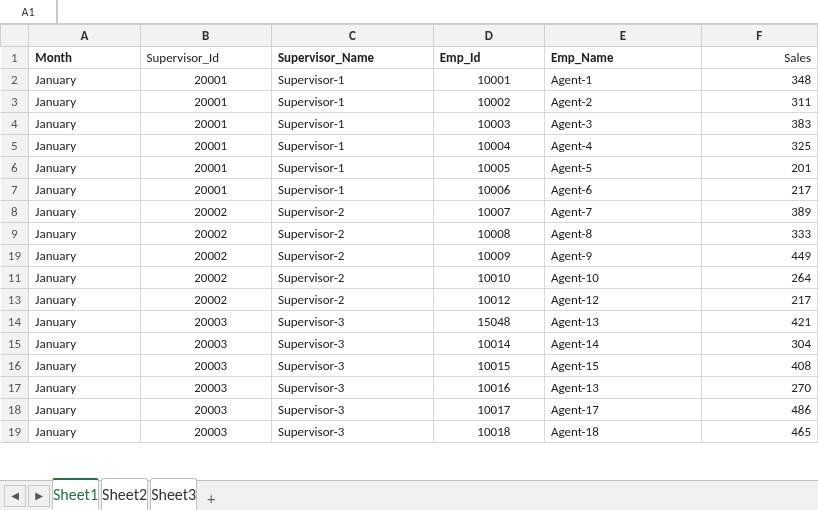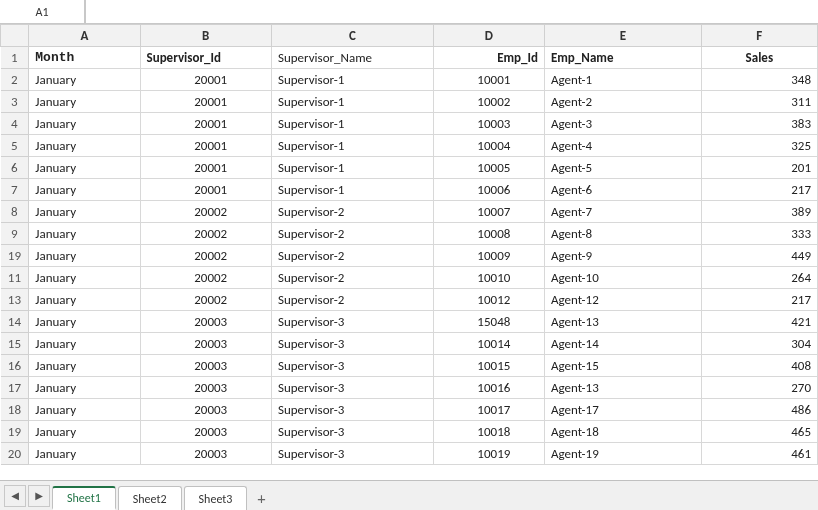--- a/index.html
+++ b/index.html
@@ -118,30 +118,30 @@
       align-items: center;
       justify-content: center;
       cursor: pointer;
       font-size: 10px;
       color: #555;
       margin-right: 2px;
       align-self: center;
     }
 
     .sheet-tab {
-      padding: 4px 14px;
+      padding: 4px 0;
       background: #fff;
       border: 1px solid #c0c0c0;
       border-bottom: none;
       cursor: pointer;
-      font-size: 12px;
+      font-size: 16px;
       color: #333;
       margin-right: 2px;
       border-radius: 3px 3px 0 0;
-      height: 24px;
+      height: 32px;
       display: flex;
       align-items: center;
     }
 
     .sheet-tab.active {
       background: #fff;
       border-bottom: 2px solid #fff;
       font-weight: 500;
       color: #217346;
       border-top: 2px solid #217346;
@@ -163,21 +163,21 @@
     
     .formula-bar {
       height: 24px;
       background: #fff;
       border-bottom: 1px solid #c8c8c8;
       display: flex;
       align-items: center;
     }
 
     .name-box {
-      width: 86px;
+      width: 58px;
       height: 100%;
       border-right: 2px solid #c8c8c8;
       display: flex;
       align-items: center;
       justify-content: center;
       font-size: 12px;
       color: #333;
       padding: 0 6px;
     }
 
@@ -215,26 +215,26 @@
           <th>A</th>
           <th>B</th>
           <th>C</th>
           <th>D</th>
           <th>E</th>
           <th>F</th>
         </tr>
 
         <tr>
           <td class="row-num">1</td>
-          <td class="text-cell" style="font-weight:600;font-family:Liberation Mono, monospace;">Month</td>
-          <td class="text-cell" style="font-weight:700;margin-top:11px;">Supervisor_Id</td>
-          <td class="text-cell" style="font-weight:400;">Supervisor_Name</td>
-          <td class="text-cell" style="font-weight:600;text-align:right;">Emp_Id</td>
+          <td class="text-cell" style="font-weight:600;">Month</td>
+          <td class="text-cell" style="font-weight:400;margin-top:11px;">Supervisor_Id</td>
+          <td class="text-cell" style="font-weight:700;">Supervisor_Name</td>
+          <td class="text-cell" style="font-weight:600;">Emp_Id</td>
           <td class="text-cell" style="font-weight:600;">Emp_Name</td>
-          <td class="right-cell" style="font-weight:700;text-align:center;">Sales</td>
+          <td class="right-cell" style="font-weight:400;">Sales</td>
         </tr>
       </thead>
       <tbody id="data-body">
       <tr>
             <td class="row-num">2</td>
             <td class="text-cell">January</td>
             <td class="num-cell">20001</td>
             <td class="text-cell">Supervisor-1</td>
             <td class="num-cell">10001</td>
             <td class="text-cell">Agent-1</td>
@@ -376,29 +376,20 @@
             <td class="right-cell">486</td>
           </tr>
           <tr>
             <td class="row-num">19</td>
             <td class="text-cell">January</td>
             <td class="num-cell">20003</td>
             <td class="text-cell">Supervisor-3</td>
             <td class="num-cell">10018</td>
             <td class="text-cell">Agent-18</td>
             <td class="right-cell">465</td>
-          </tr>
-          <tr>
-            <td class="row-num">20</td>
-            <td class="text-cell">January</td>
-            <td class="num-cell">20003</td>
-            <td class="text-cell">Supervisor-3</td>
-            <td class="num-cell">10019</td>
-            <td class="text-cell">Agent-19</td>
-            <td class="right-cell">461</td>
           </tr>
         </tbody>
     </table>
   </div>
 
   <div class="sheet-tabs">
     <div class="nav-arrow">◀</div>
     <div class="nav-arrow">▶</div>
     <div class="sheet-tab active">Sheet1</div>
     <div class="sheet-tab">Sheet2</div>

